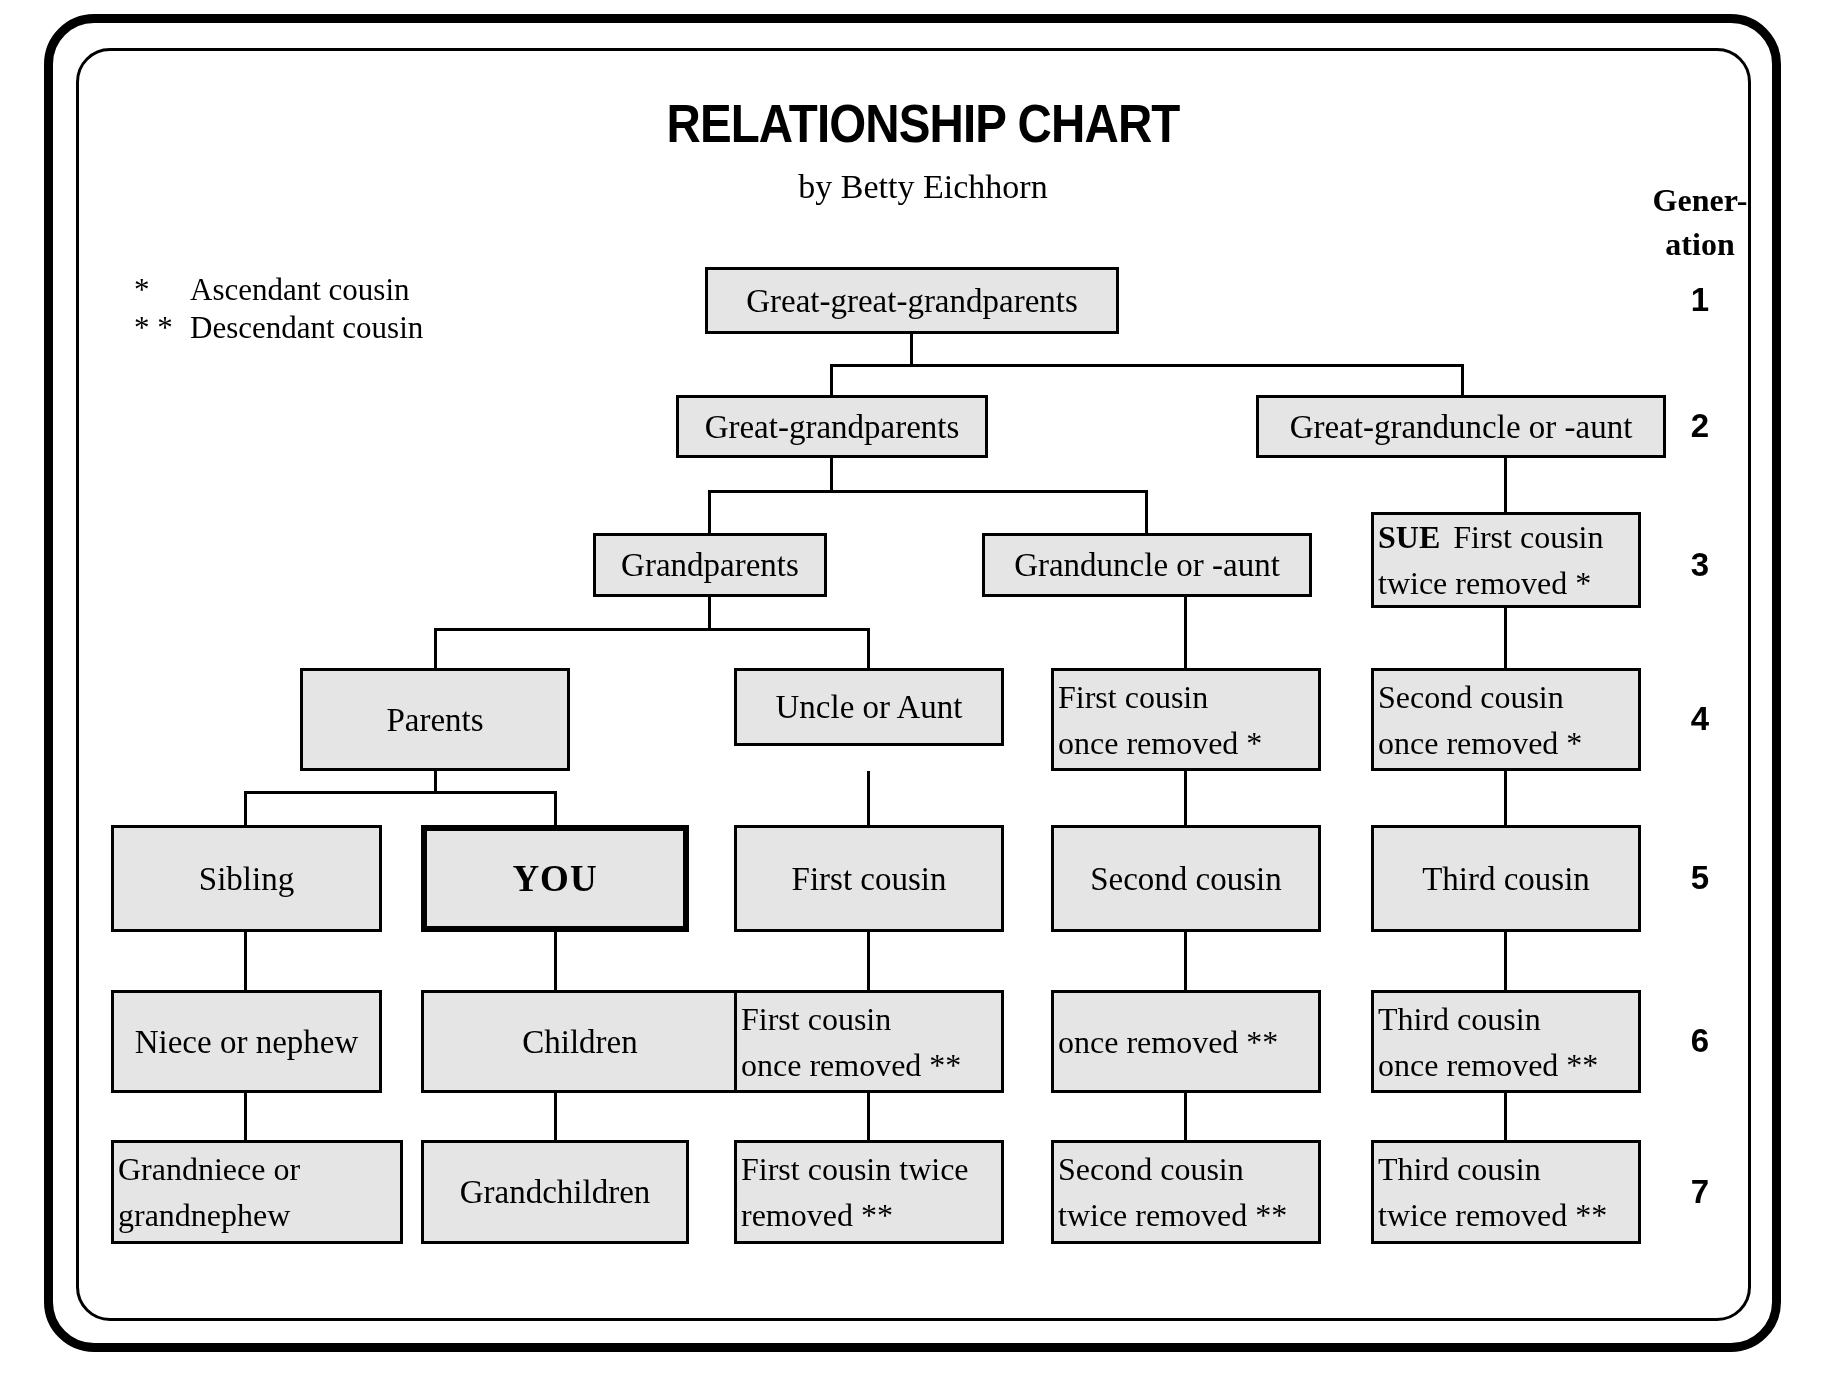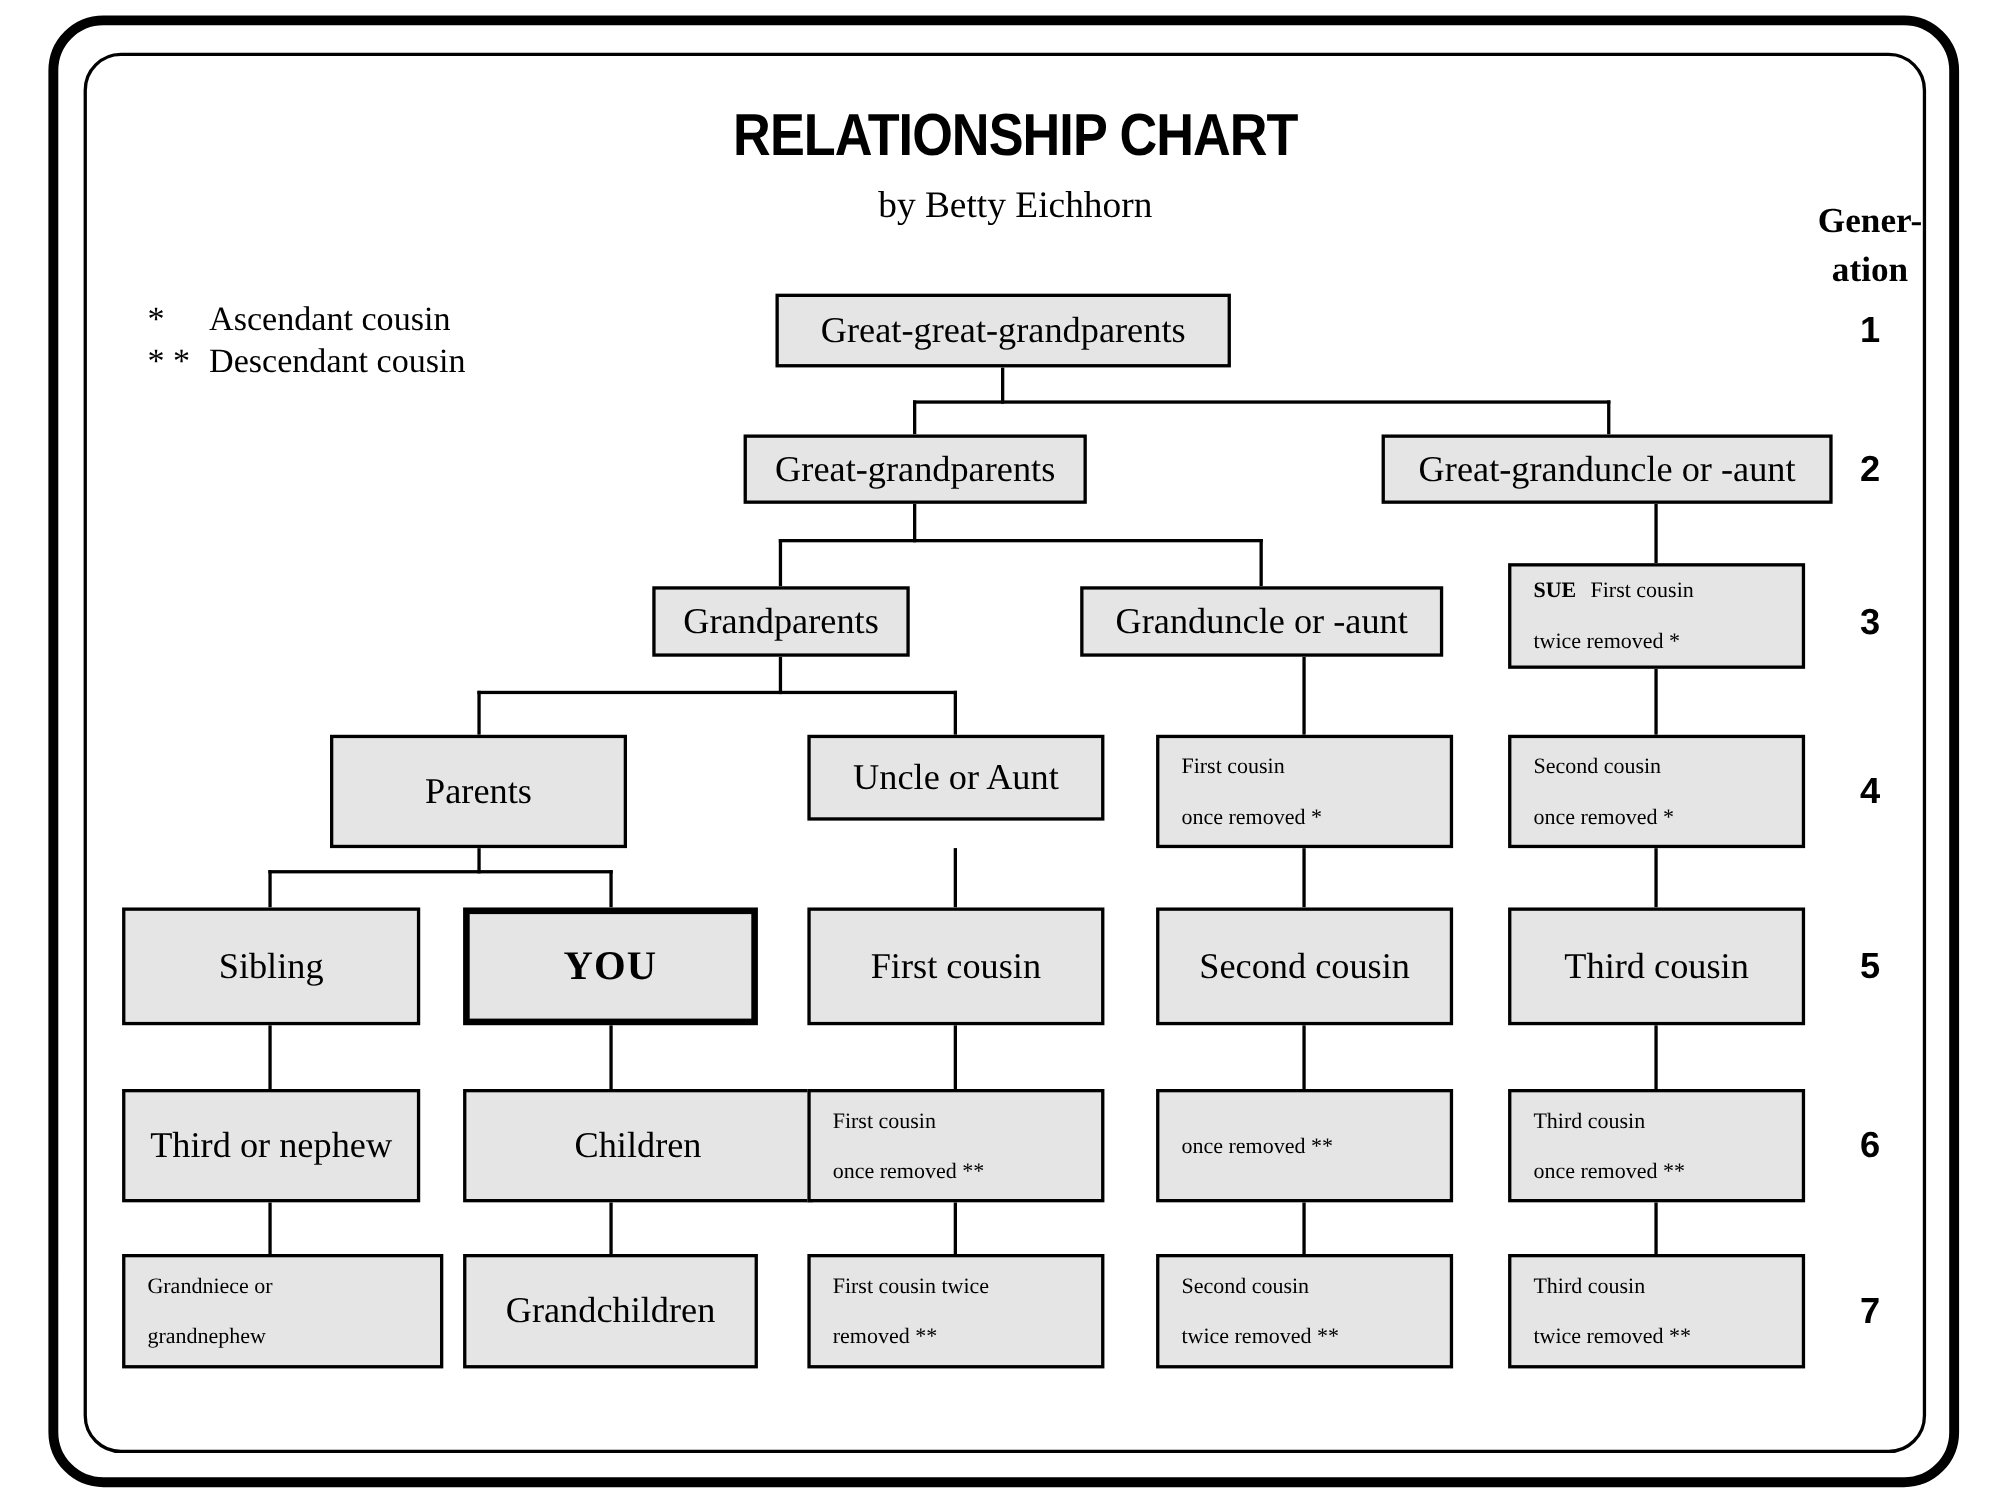--- a/index.html
+++ b/index.html
@@ -17,21 +17,21 @@
   .legend-row{display:flex;height:38px;align-items:baseline;font-size:31px;}
   .legend-sym{width:56px;font-size:31px;white-space:nowrap;}
   .gen-header{position:absolute;left:1630px;top:178px;width:140px;text-align:center;
          font-weight:bold;font-size:32px;line-height:44px;}
   .gen-num{position:absolute;left:1650px;width:100px;text-align:center;
          font-family:"Liberation Sans", sans-serif;font-weight:bold;font-size:33px;line-height:46px;}
   .box{position:absolute;border:3px solid #000;background:#e5e5e5;box-sizing:border-box;
          display:flex;align-items:center;justify-content:center;
          font-size:33px;line-height:40px;text-align:center;white-space:nowrap;}
   .box.two{flex-direction:column;align-items:flex-start;justify-content:center;
-         text-align:left;padding-left:20px;line-height:46px;font-size:20px;}
+         text-align:left;padding-left:4px;line-height:46px;font-size:32px;}
   .box.thick{border-width:6px;font-weight:bold;font-size:37px;letter-spacing:1px;}
   .pn{font-weight:bold;margin-right:13px;}
   .ln{position:absolute;background:#000;}
 </style>
 </head>
 <body>
 
 <div id="stage">
 
   <div class="frame-outer"></div>
@@ -146,21 +146,21 @@
     <span>First cousin</span>
   </div>
   <div class="box" style="left:1051px;top:825px;width:270px;height:107px">
     <span>Second cousin</span>
   </div>
   <div class="box" style="left:1371px;top:825px;width:270px;height:107px">
     <span>Third cousin</span>
   </div>
 
   <div class="box" style="left:111px;top:990px;width:271px;height:103px">
-    <span>Third or nephew</span>
+    <span>Niece or nephew</span>
   </div>
   <div class="box" style="left:421px;top:990px;width:318px;height:103px">
     <span>Children</span>
   </div>
   <div class="box two" style="left:734px;top:990px;width:270px;height:103px">
     <span>First cousin</span>
     <span>once removed **</span>
   </div>
   <div class="box two" style="left:1051px;top:990px;width:270px;height:103px">
     <span>once removed **</span>

